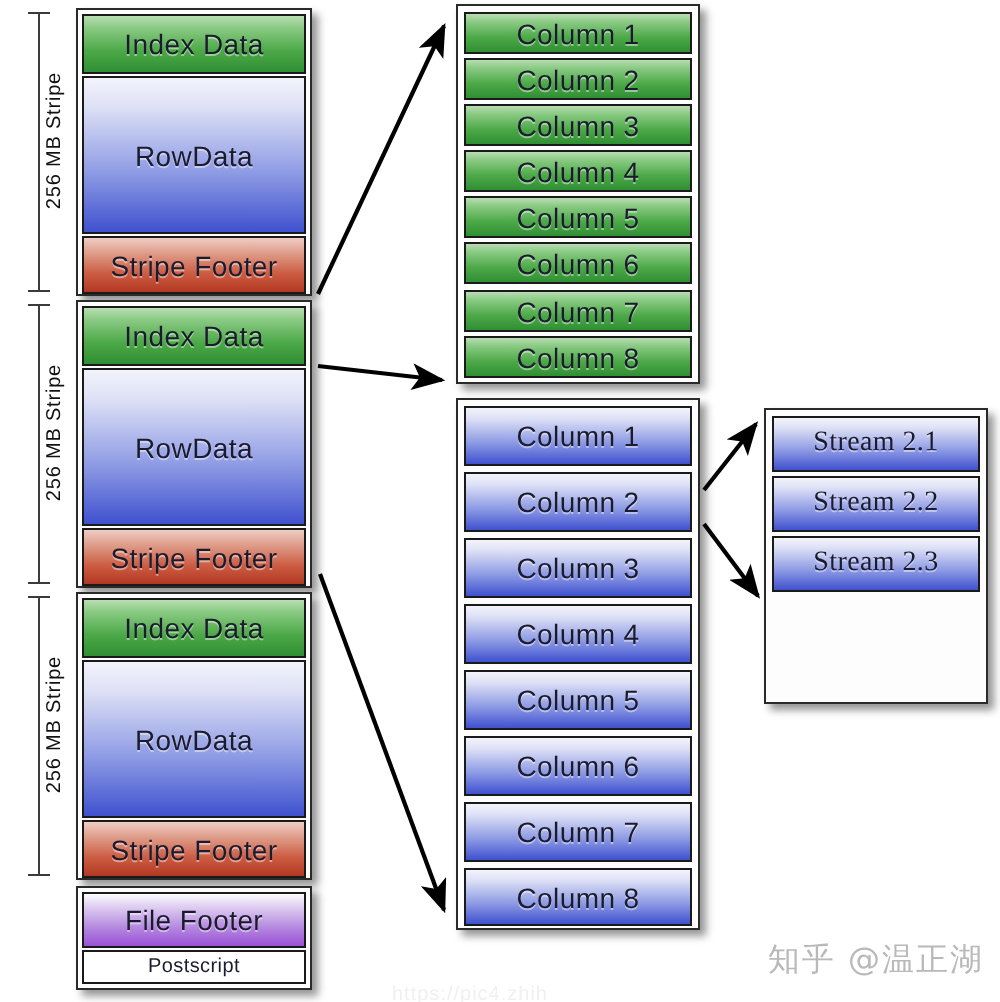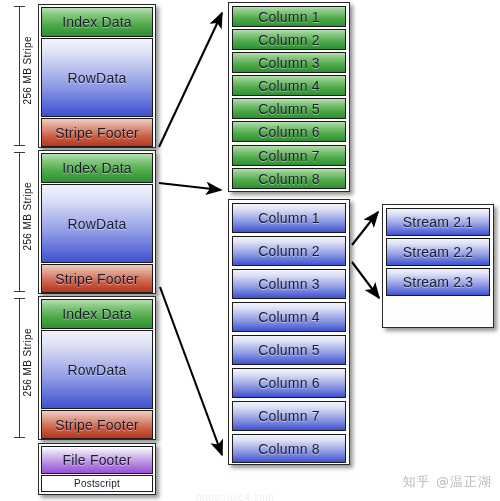--- a/index.html
+++ b/index.html
@@ -67,21 +67,21 @@
     writing-mode:vertical-rl;
     transform:rotate(180deg);
     white-space:nowrap;
     letter-spacing:.4px;
   }
 
   
   .wm{
     position:absolute;
     right:8px;bottom:10px;
-    font-size:13px;
+    font-size:16px;
     color:#b9b9b9;
     font-family:"DejaVu Sans",sans-serif;
     letter-spacing:1px;
   }
   .wm-faint{
     position:absolute;
     left:196px;bottom:-2px;
     font-size:10px;
     color:#f0f0f0;
     letter-spacing:.5px;
@@ -141,21 +141,21 @@
     <div class="blk blue" style="left:3px;top:3px;width:114px;height:30px;">Column 1</div>
     <div class="blk blue" style="left:3px;top:36px;width:114px;height:30px;">Column 2</div>
     <div class="blk blue" style="left:3px;top:69px;width:114px;height:30px;">Column 3</div>
     <div class="blk blue" style="left:3px;top:102px;width:114px;height:30px;">Column 4</div>
     <div class="blk blue" style="left:3px;top:135px;width:114px;height:30px;">Column 5</div>
     <div class="blk blue" style="left:3px;top:168px;width:114px;height:30px;">Column 6</div>
     <div class="blk blue" style="left:3px;top:201px;width:114px;height:30px;">Column 7</div>
     <div class="blk blue" style="left:3px;top:234px;width:114px;height:29px;">Column 8</div>
   </div>
 
-  <div class="frame" style="left:382px;top:204px;width:112px;height:124px;">
+  <div class="frame" style="left:382px;top:204px;width:112px;height:148px;font-family:Liberation Serif, serif;">
     <div class="blk blue" style="left:3px;top:3px;width:104px;height:28px;">Stream 2.1</div>
     <div class="blk blue" style="left:3px;top:33px;width:104px;height:28px;">Stream 2.2</div>
     <div class="blk blue" style="left:3px;top:63px;width:104px;height:28px;">Stream 2.3</div>
   </div>
 
   <svg class="arrows" viewBox="0 0 500 501">
     <defs>
       <marker id="ah" markerWidth="9" markerHeight="9" refX="7.2" refY="3.2" orient="auto" markerUnits="strokeWidth">
         <path d="M0,0 L8,3.2 L0,6.4 L1.9,3.2 z" fill="#000"></path>
       </marker>

